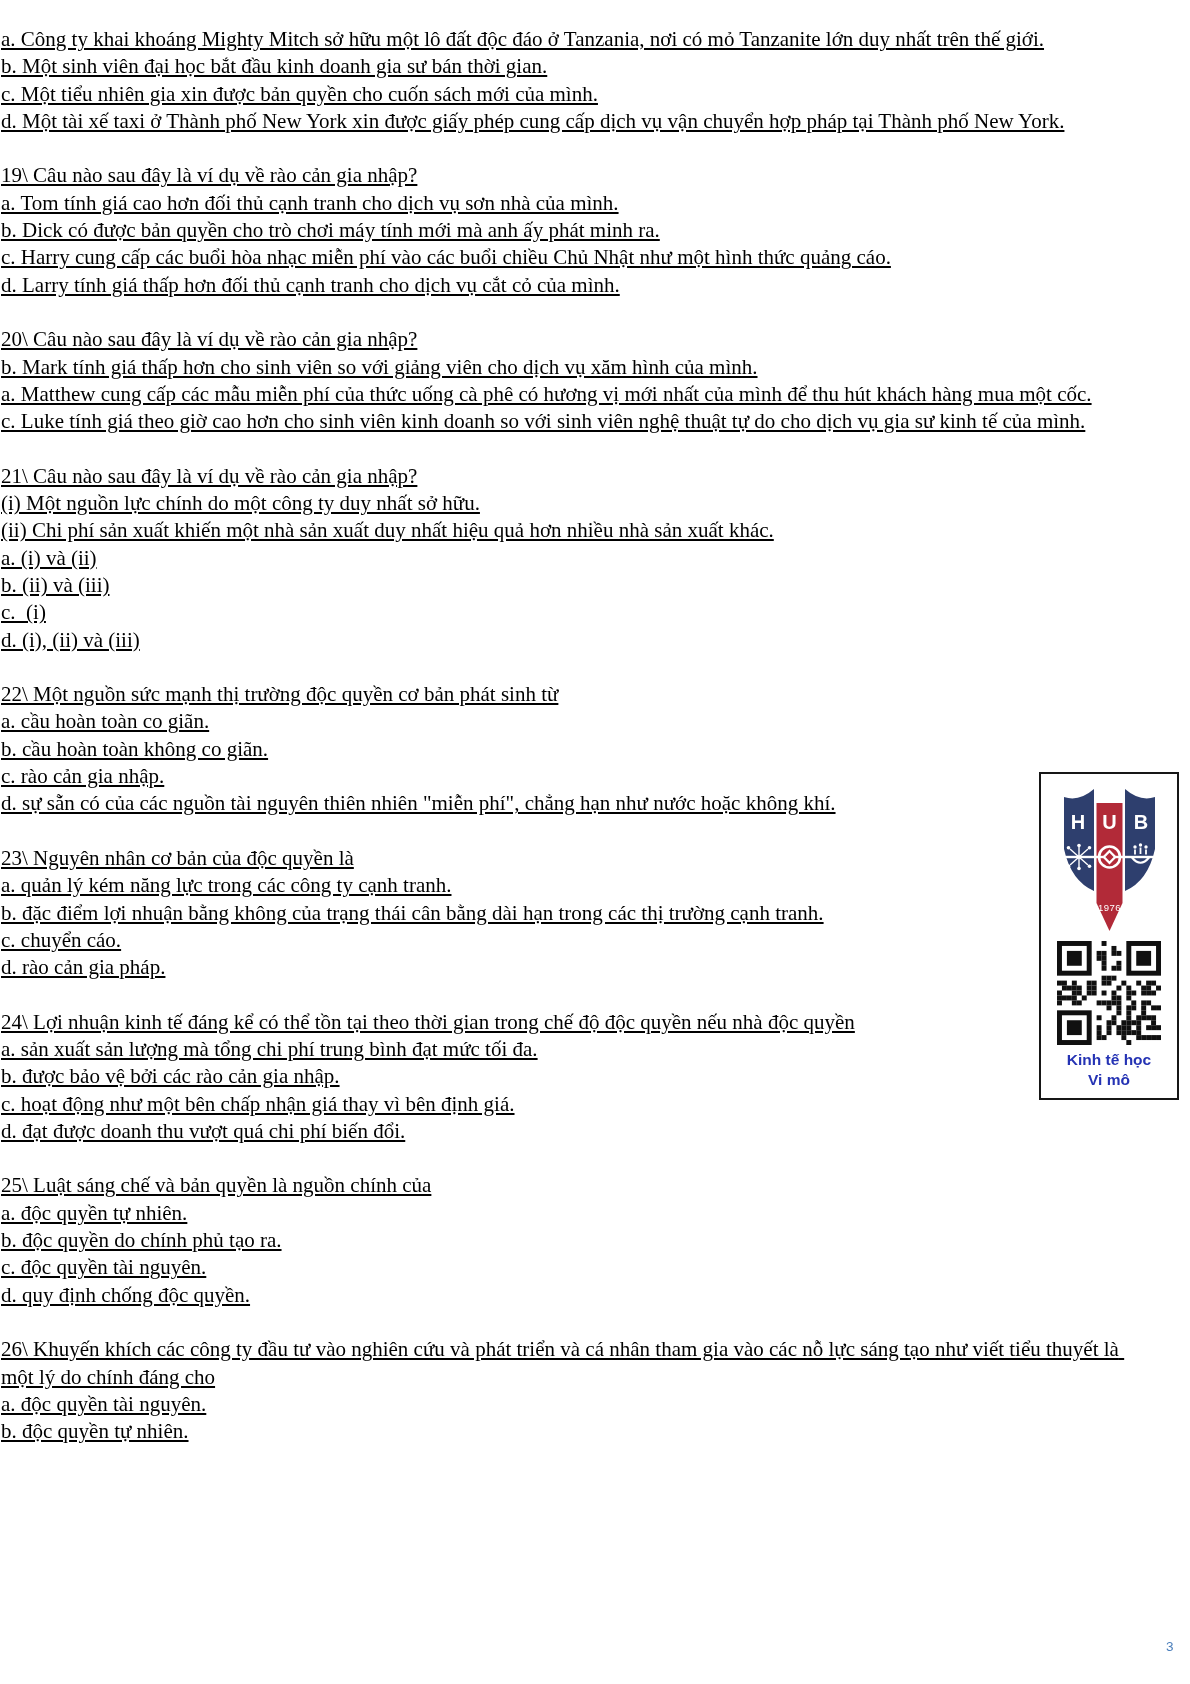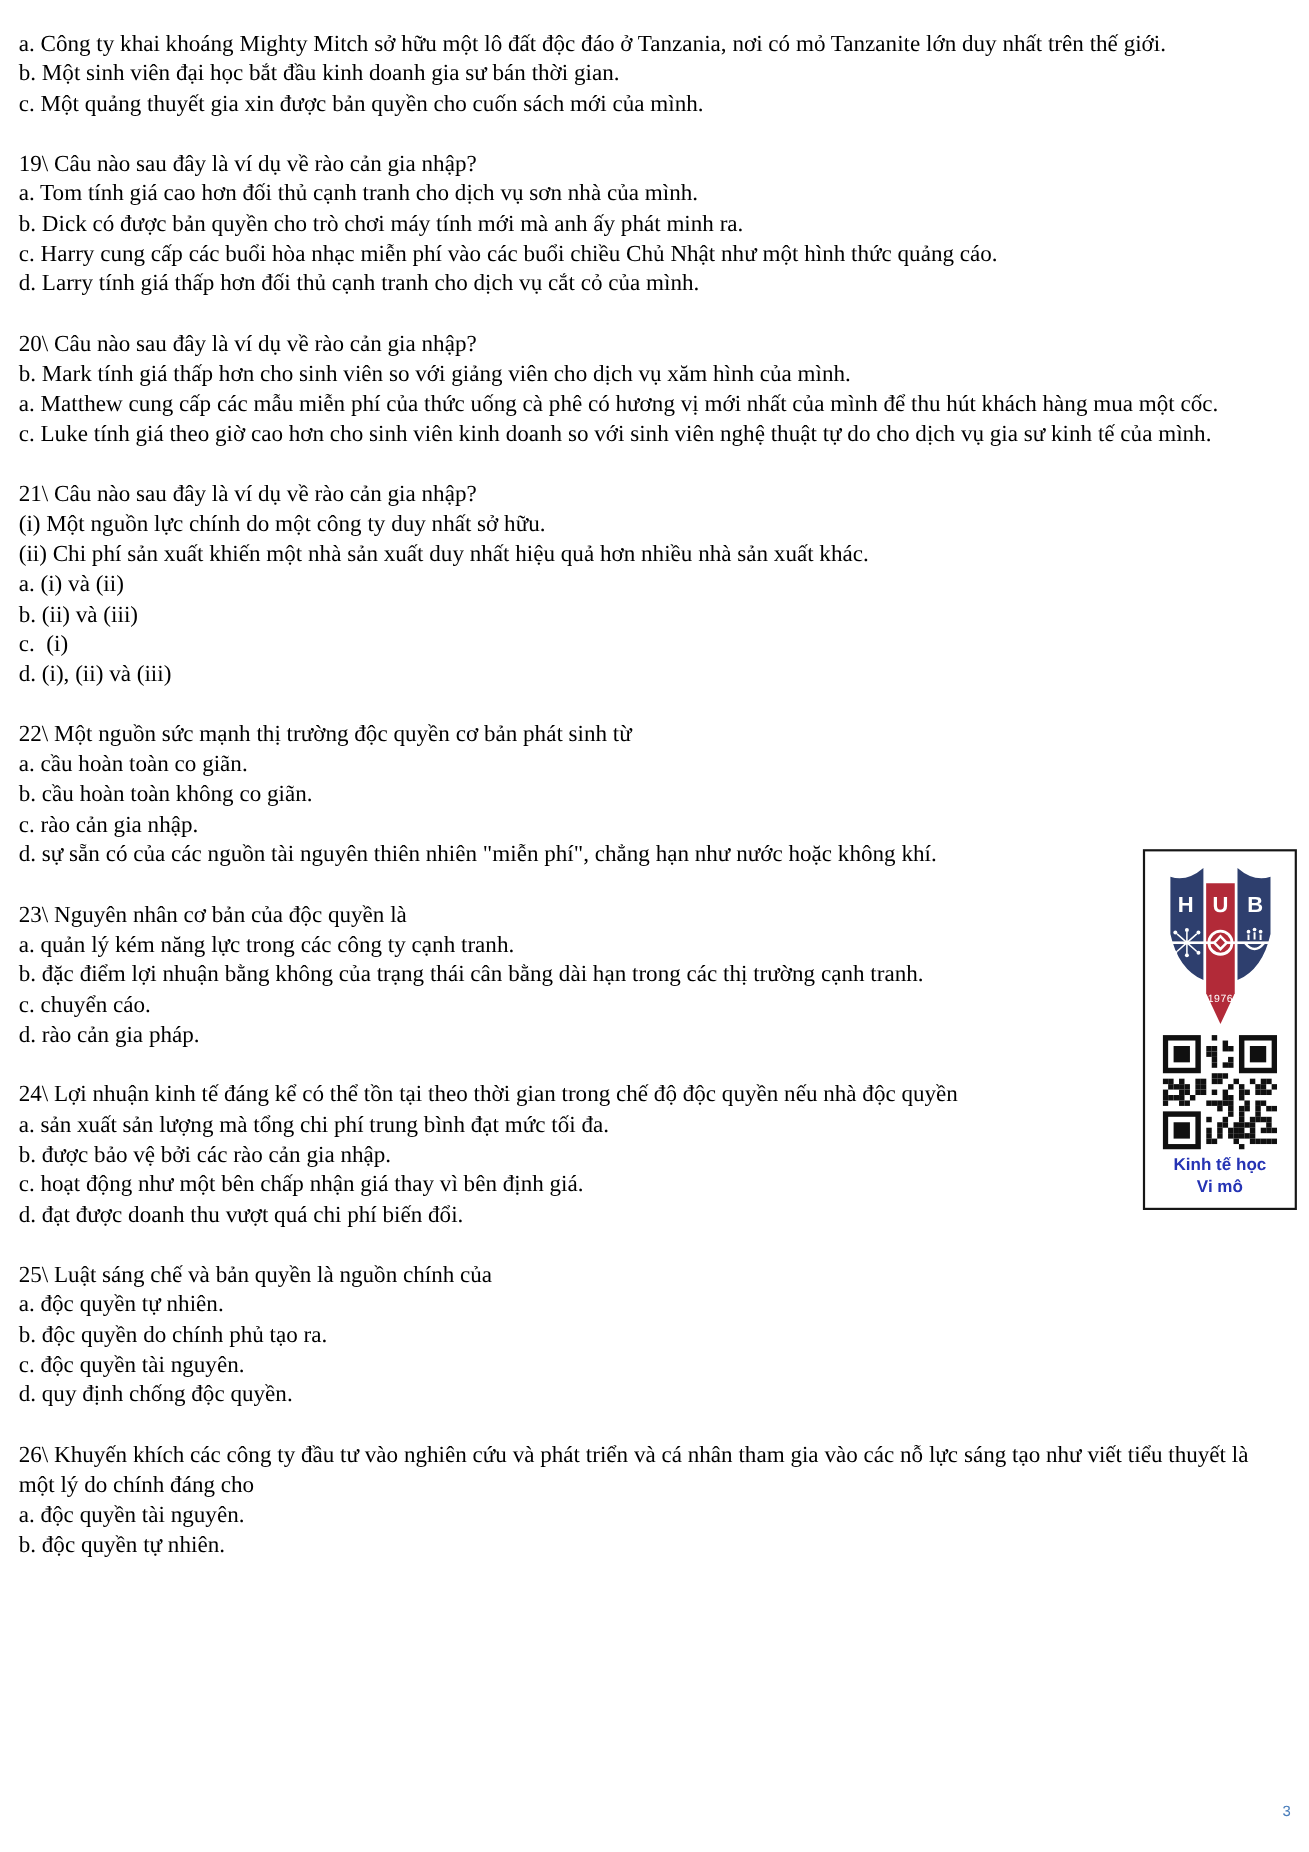--- a/index.html
+++ b/index.html
@@ -1,21 +1,21 @@
 <!DOCTYPE html>
 <html lang="vi" style="--logo-navy: #2e3f6e; --logo-red: #b22a38; --caption-blue: #2533b4; --page-num-blue: #4a7ebb;"><head>
 <meta charset="utf-8">
 <style>
   html,body{margin:0;padding:0;background:#ffffff;}
   body{
     width:1190px;height:1684px;position:relative;overflow:hidden;
     font-family:"Liberation Serif","DejaVu Serif",serif;
     font-size:21px;line-height:27.3px;color:#000;
   }
-  .content{position:absolute;left:17px;top:26px;width:1155px;}
+  .content{position:absolute;left:1px;top:26px;width:1155px;text-decoration:underline;}
   .qblock{margin:0 0 27.3px 0;}
   .qblock p{margin:0;white-space:pre-wrap;}
   .brand-box{
     position:absolute;left:1039px;top:772px;width:140px;height:328px;
     border:2px solid #161616;box-sizing:border-box;background:#fff;
     display:flex;flex-direction:column;align-items:center;
   }
   .shield{width:97px;height:150px;margin-top:11px;flex:none;}
   .shield .panel{fill:var(--logo-navy,#2e3f6e);}
   .shield .stripe{fill:var(--logo-red,#b22a38);}
@@ -40,21 +40,22 @@
   }
 </style>
 </head>
 <body>
 
 <main class="content">
 
   <section class="qblock">
     <p>a. Công ty khai khoáng Mighty Mitch sở hữu một lô đất độc đáo ở Tanzania, nơi có mỏ Tanzanite lớn duy nhất trên thế giới.</p>
     <p>b. Một sinh viên đại học bắt đầu kinh doanh gia sư bán thời gian.</p>
-    <p>c. Một quảng thuyết gia xin được bản quyền cho cuốn sách mới của mình.</p>
+    <p>c. Một tiểu nhiên gia xin được bản quyền cho cuốn sách mới của mình.</p>
+    <p>d. Một tài xế taxi ở Thành phố New York xin được giấy phép cung cấp dịch vụ vận chuyển hợp pháp tại Thành phố New York.</p>
   </section>
 
   <section class="qblock">
     <p>19\ Câu nào sau đây là ví dụ về rào cản gia nhập?</p>
     <p>a. Tom tính giá cao hơn đối thủ cạnh tranh cho dịch vụ sơn nhà của mình.</p>
     <p>b. Dick có được bản quyền cho trò chơi máy tính mới mà anh ấy phát minh ra.</p>
     <p>c. Harry cung cấp các buổi hòa nhạc miễn phí vào các buổi chiều Chủ Nhật như một hình thức quảng cáo.</p>
     <p>d. Larry tính giá thấp hơn đối thủ cạnh tranh cho dịch vụ cắt cỏ của mình.</p>
   </section>
 

